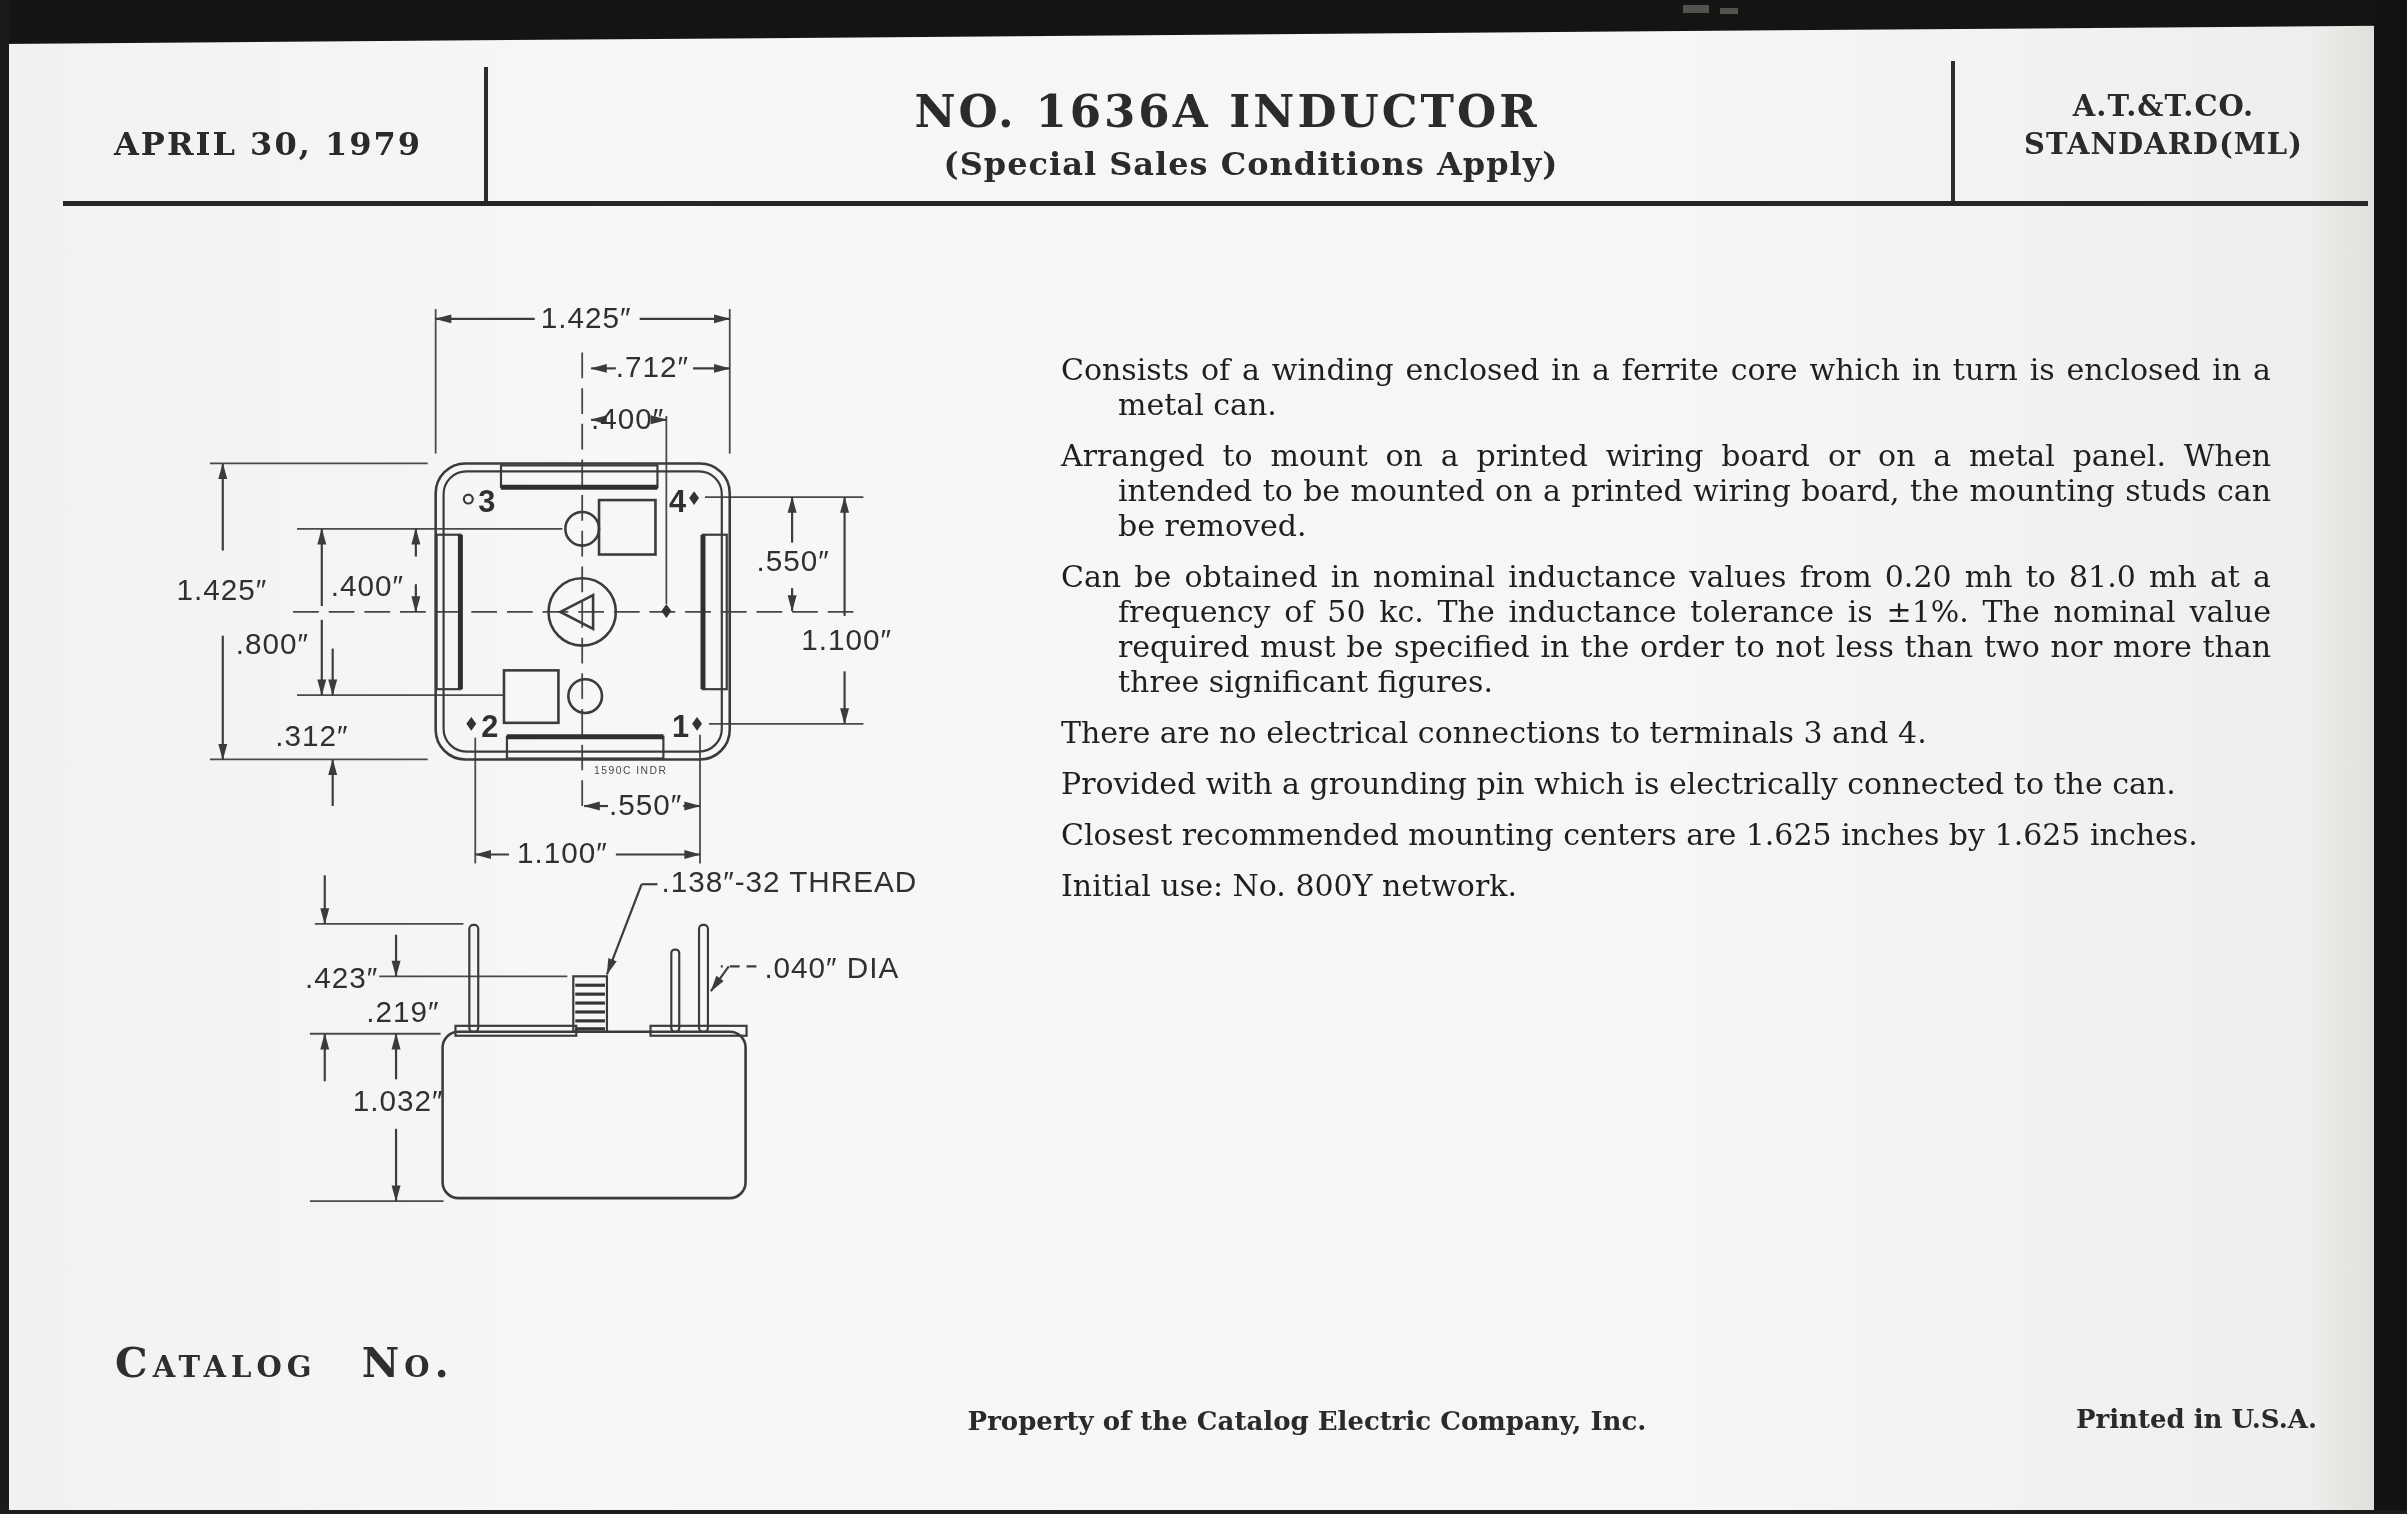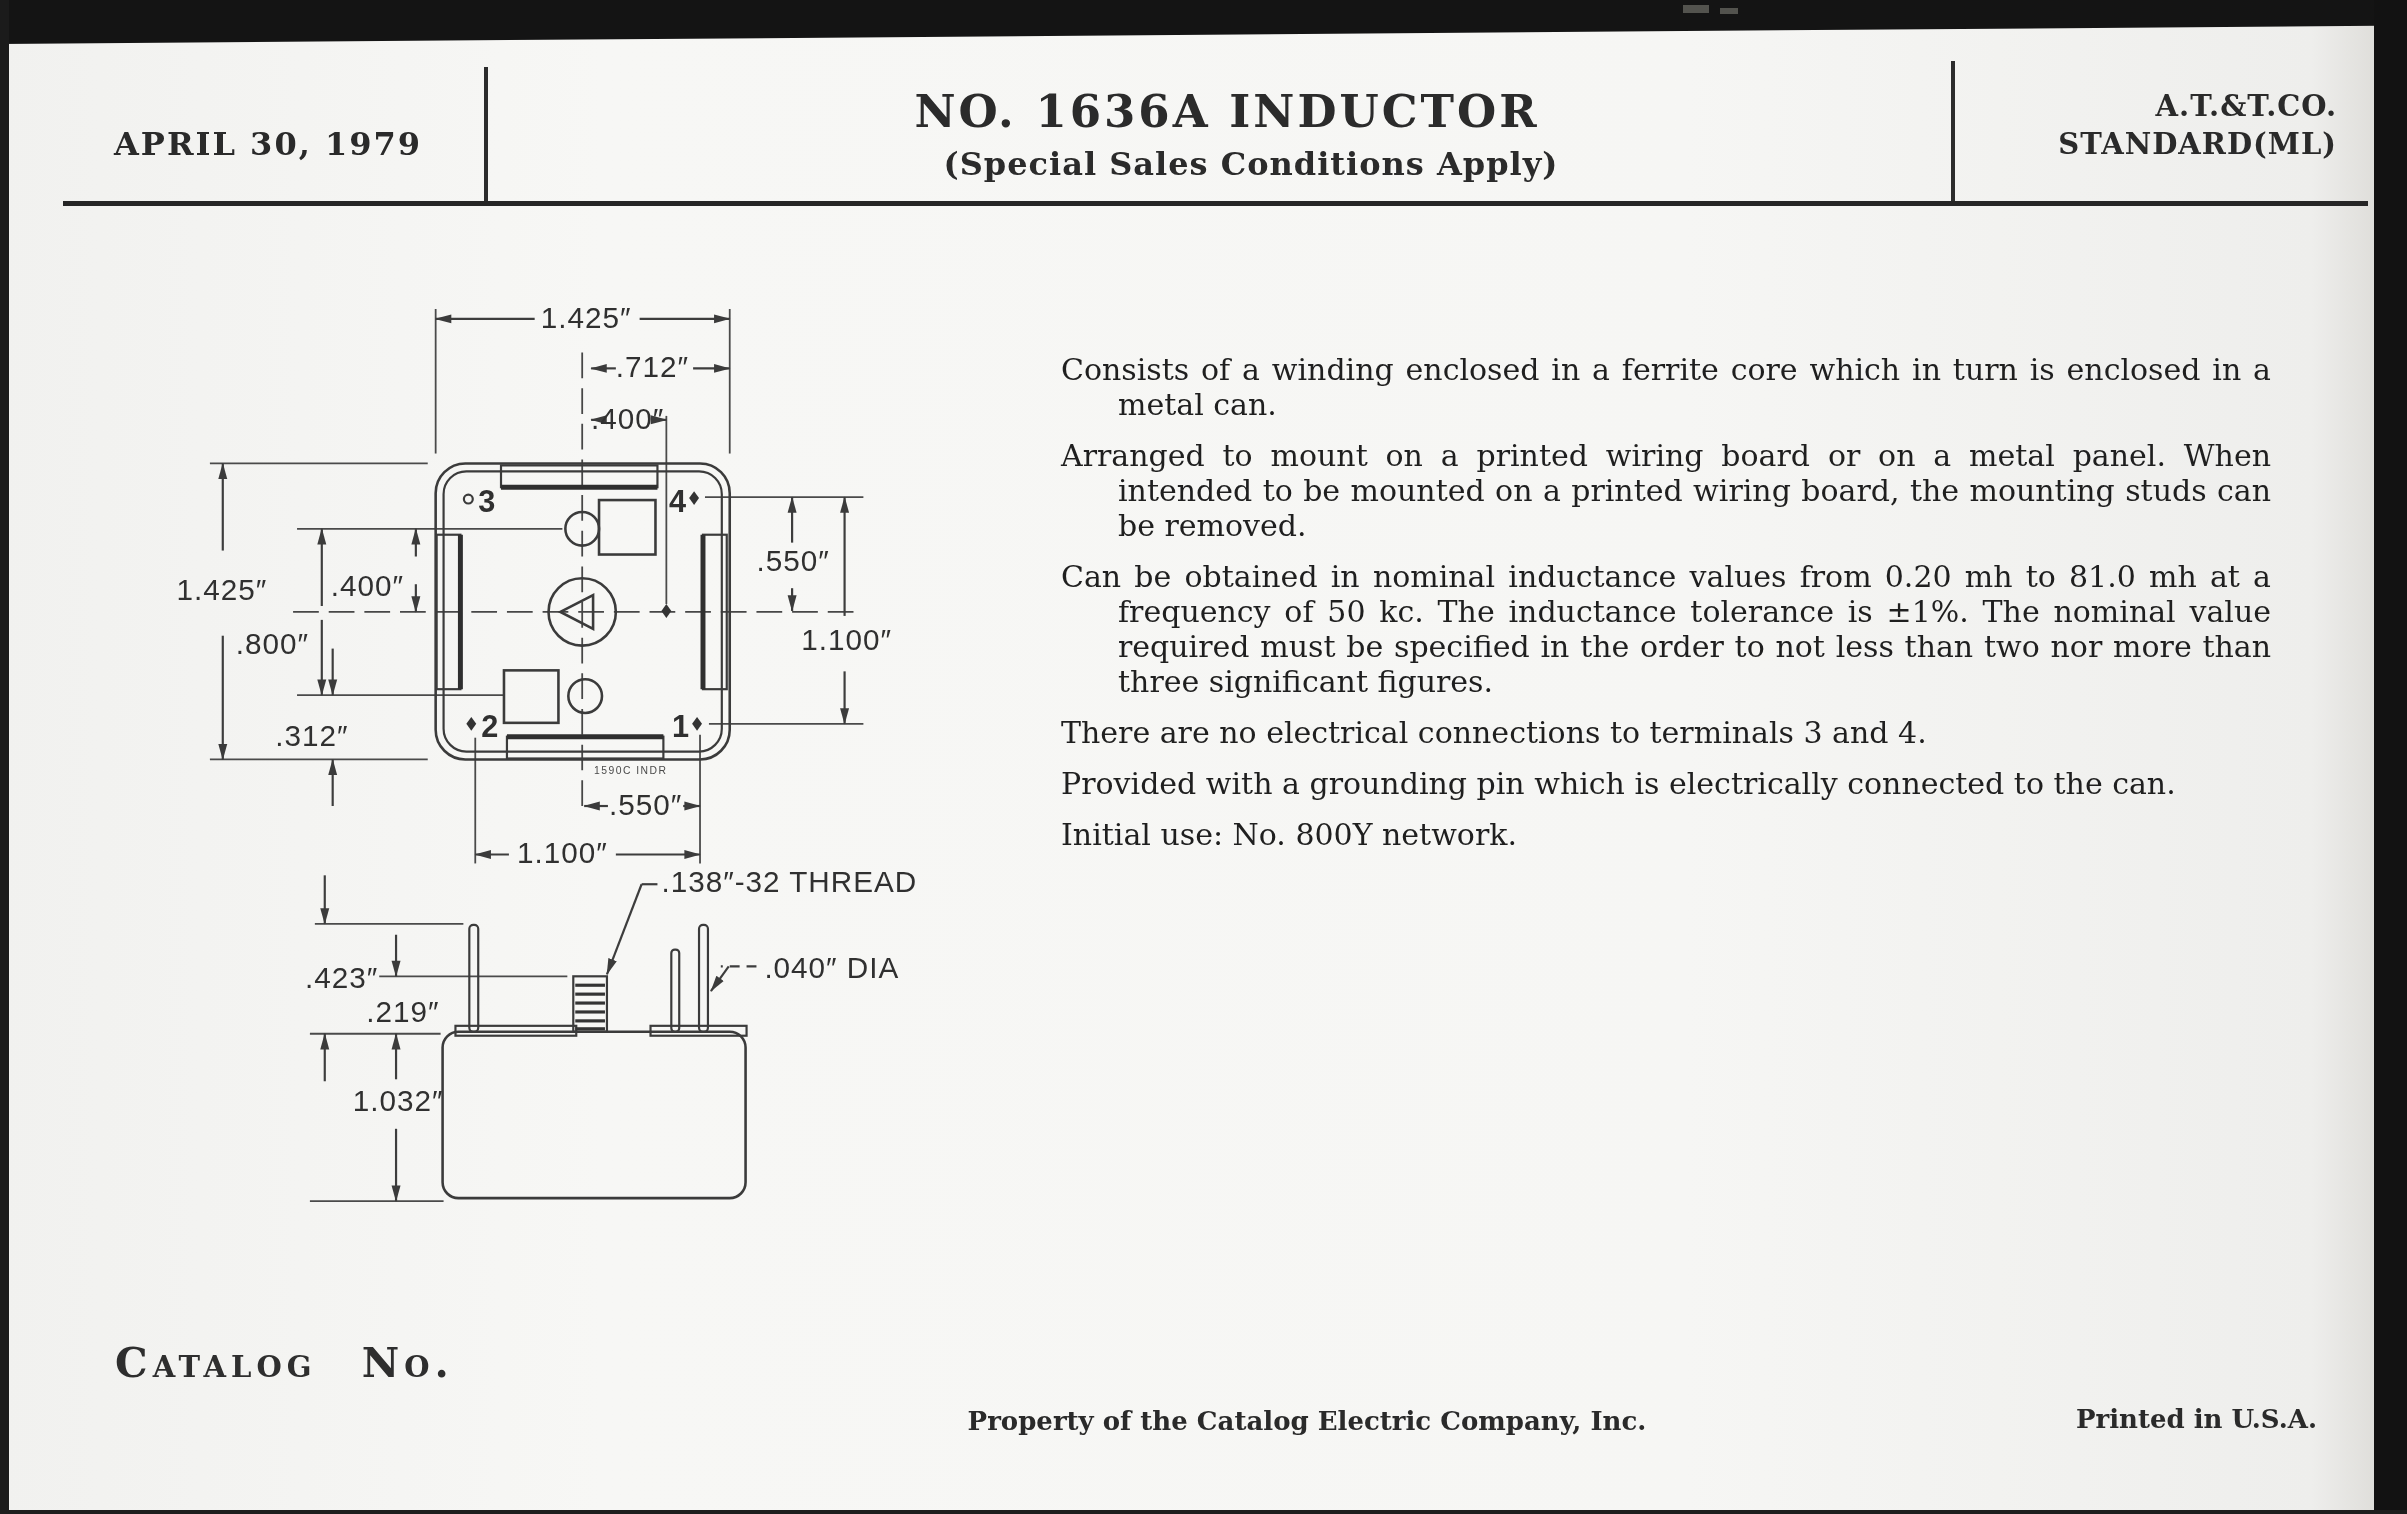--- a/index.html
+++ b/index.html
@@ -30,21 +30,21 @@
   }
   .hdr-title{
     position:absolute;left:752px;top:85px;width:950px;text-align:center;
     font-size:45px;font-weight:bold;letter-spacing:3px;color:#2b2b2b;
   }
   .hdr-subtitle{
     position:absolute;left:776px;top:145px;width:950px;text-align:center;
     font-size:32px;font-weight:bold;letter-spacing:1px;color:#2b2b2b;
   }
   .hdr-org{
-    position:absolute;left:1990px;top:87px;width:347px;text-align:right;
+    position:absolute;left:1990px;top:87px;width:347px;text-align:center;
     font-size:29px;font-weight:bold;letter-spacing:1px;line-height:38px;color:#2a2a2a;
   }
   .vrule1{position:absolute;left:484px;top:67px;width:4px;height:136px;background:#2c2c2c;}
   .vrule2{position:absolute;left:1951px;top:61px;width:4px;height:142px;background:#2c2c2c;}
   .hrule{position:absolute;left:63px;top:201px;width:2305px;height:5px;background:#262626;}
 
   
   .desc{
     position:absolute;left:1061px;top:352px;width:1210px;
     font-size:30px;line-height:35px;color:#1f1f1f;text-align:justify;
@@ -97,20 +97,21 @@
   <div class="vrule1"></div>
   <div class="vrule2"></div>
   <div class="hrule"></div>
 
   <div class="desc">
     <p>Consists of a winding enclosed in a ferrite core which in turn is enclosed in a metal can.</p>
     <p>Arranged to mount on a printed wiring board or on a metal panel. When intended to be mounted on a printed wiring board, the mounting studs can be removed.</p>
     <p>Can be obtained in nominal inductance values from 0.20 mh to 81.0 mh at a frequency of 50 kc.  The inductance tolerance is ±1%.  The nominal value required must be specified in the order to not less than two nor more than three significant figures.</p>
     <p>There are no electrical connections to terminals 3 and 4.</p>
     <p>Provided with a grounding pin which is electrically connected to the can.</p>
+    <p>Closest recommended mounting centers are 1.625 inches by 1.625 inches.</p>
     <p>Initial use:  No. 800Y network.</p>
   </div>
 
   <svg class="drawing" viewBox="0 0 2432 1530">
     <defs>
       <marker id="ah" viewBox="0 0 12 8" refX="11.5" refY="4" markerWidth="17" markerHeight="11" orient="auto" markerUnits="userSpaceOnUse">
         <path d="M0,0.7 L12,4 L0,7.3 Z" fill="#3b3b3b"></path>
       </marker>
     </defs>
 

